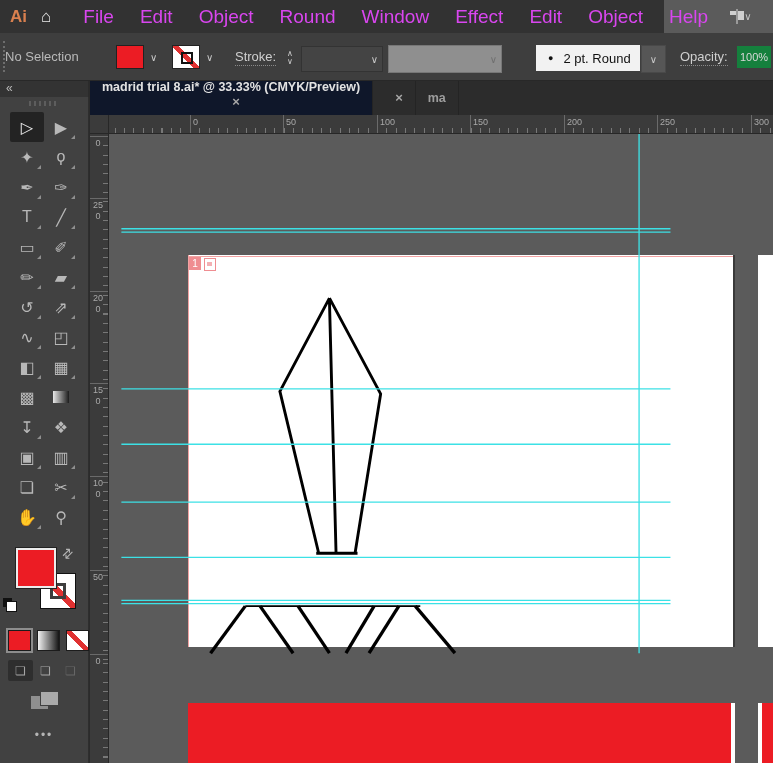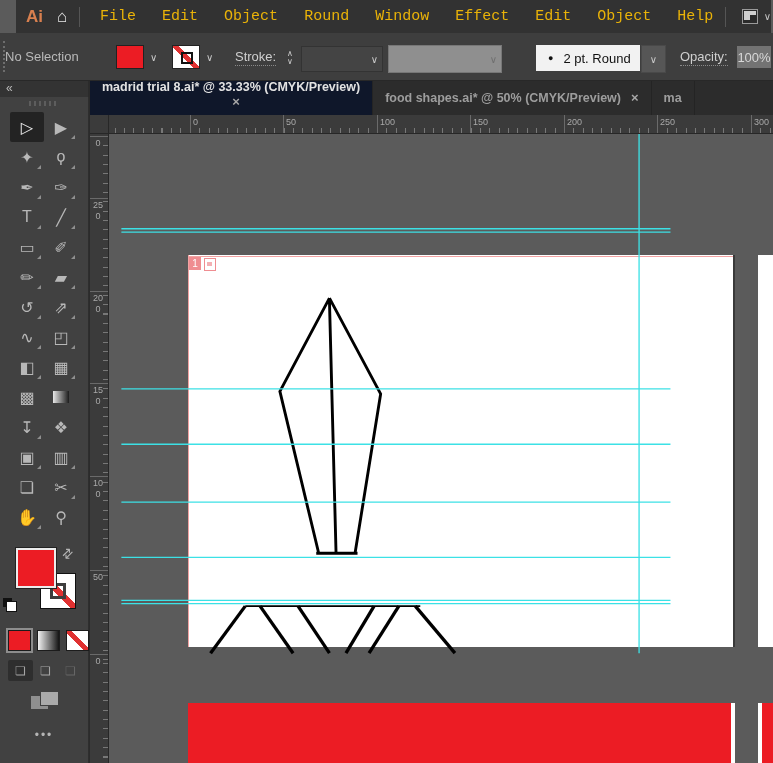--- a/index.html
+++ b/index.html
@@ -1,26 +1,26 @@
 <!DOCTYPE html>
 <html><head>
 <meta charset="utf-8">
 <style>
   html,body{margin:0;padding:0;}
   body{width:773px;height:763px;position:relative;overflow:hidden;
        background:#5b5b5b;font-family:"Liberation Sans",sans-serif;
        -webkit-font-smoothing:antialiased;}
   
-  #menubar{position:absolute;left:16px;top:0;width:755px;height:33px;background:#323232;
+  #menubar{position:absolute;left:0;top:0;width:664px;height:33px;background:#323232;
            display:flex;align-items:center;z-index:30;}
   #ai-logo{color:#d9804f;font-weight:bold;font-size:17px;margin-left:10px;}
   #home-icon{color:#e8e8e8;font-size:17px;margin-left:14px;}
   .mb-sep{width:1px;height:20px;background:#555;margin:0 12px;}
   #menu-items{display:flex;gap:26px;margin-left:8px;}
-  .menu-item{color:#eab308;font-size:15px;cursor:default;font-family:Liberation Mono, monospace;}
+  .menu-item{color:#d946ef;font-size:19px;cursor:default;}
   #workspace-icon{width:17px;height:13px;background:#2a2a2a;border:1px solid #9a9a9a;
                   position:relative;margin-left:4px;}
   #workspace-icon:before{content:"";position:absolute;left:1px;top:1px;width:6px;height:9px;background:#cfcfcf;}
   #workspace-icon:after{content:"";position:absolute;right:1px;top:1px;width:6px;height:4px;background:#cfcfcf;}
   #workspace-chevron{color:#c5c5c5;font-size:10px;margin-left:6px;}
   
   #controlbar{position:absolute;left:0;top:33px;width:773px;height:47px;background:#3e3e3e;
               border-bottom:1px solid #282828;z-index:29;}
   #cb-handle{position:absolute;left:3px;top:8px;bottom:8px;border-left:2px dotted #6d6d6d;}
   #no-selection{position:absolute;left:5px;top:16px;color:#b9b9b9;font-size:13px;}
@@ -43,22 +43,22 @@
                       border:1px solid #333;display:flex;align-items:center;justify-content:flex-end;}
   #brush-select{position:absolute;left:388px;top:12px;width:112px;height:26px;background:#8f8f8f;
                 display:flex;align-items:center;justify-content:flex-end;border:1px solid #777;}
   #brush-select .chev{color:#6f6f6f;}
   #profile-field{position:absolute;left:536px;top:12px;width:104px;height:26px;background:#f2f2f2;
                  display:flex;align-items:center;font-size:13px;color:#111;}
   #profile-bullet{font-size:9px;margin:0 10px 0 12px;}
   #profile-chevron-box{position:absolute;left:641px;top:12px;width:23px;height:26px;background:#565656;
                  display:flex;align-items:center;justify-content:center;border:1px solid #494949;}
   #opacity-label{position:absolute;left:680px;top:16px;}
-  #opacity-field{position:absolute;left:737px;top:13px;width:34px;height:22px;background:#737373;
-                 color:#d8d8d8;font-size:13px;display:flex;align-items:center;justify-content:center;}
+  #opacity-field{position:absolute;left:737px;top:13px;width:34px;height:22px;background:#15803d;
+                 color:#d8d8d8;font-size:11px;display:flex;align-items:center;justify-content:center;}
   
   #tabbar{position:absolute;left:90px;top:80px;width:683px;height:35px;background:#2c2c2c;
           display:flex;z-index:28;}
   .tab{display:flex;align-items:center;padding:0 12px;font-size:12.5px;font-weight:600;
        color:#9d9d9d;border-right:1px solid #242424;white-space:nowrap;overflow:hidden;}
   .tab.active{background:#0f172a;color:#e2e2e2;flex-direction:column;}
   .tab-close{margin-left:10px;font-size:13px;color:#a8a8a8;}
   
   #tool-header{position:absolute;left:0;top:80px;width:88px;height:17px;background:#333;z-index:27;}
   #collapse-btn{position:absolute;left:6px;top:1px;color:#bbb;font-size:12px;}
@@ -193,21 +193,20 @@
   <span class="linklabel" id="opacity-label">Opacity:</span>
   <div id="opacity-field">100%</div>
 </div>
 
 <div id="tabbar">
     <div class="tab active">
       <span>madrid trial 8.ai* @ 33.33% (CMYK/Preview)</span>
       <span class="tab-close">×</span>
     </div>
     <div class="tab">
-      <span>food shapes.ai* @ 50% (CMYK/Preview)</span>
       <span class="tab-close">×</span>
     </div>
     <div class="tab">
       <span>ma</span>
     </div>
   </div>
 
 <div id="tool-header">
   <span id="collapse-btn">«</span>
 </div>

